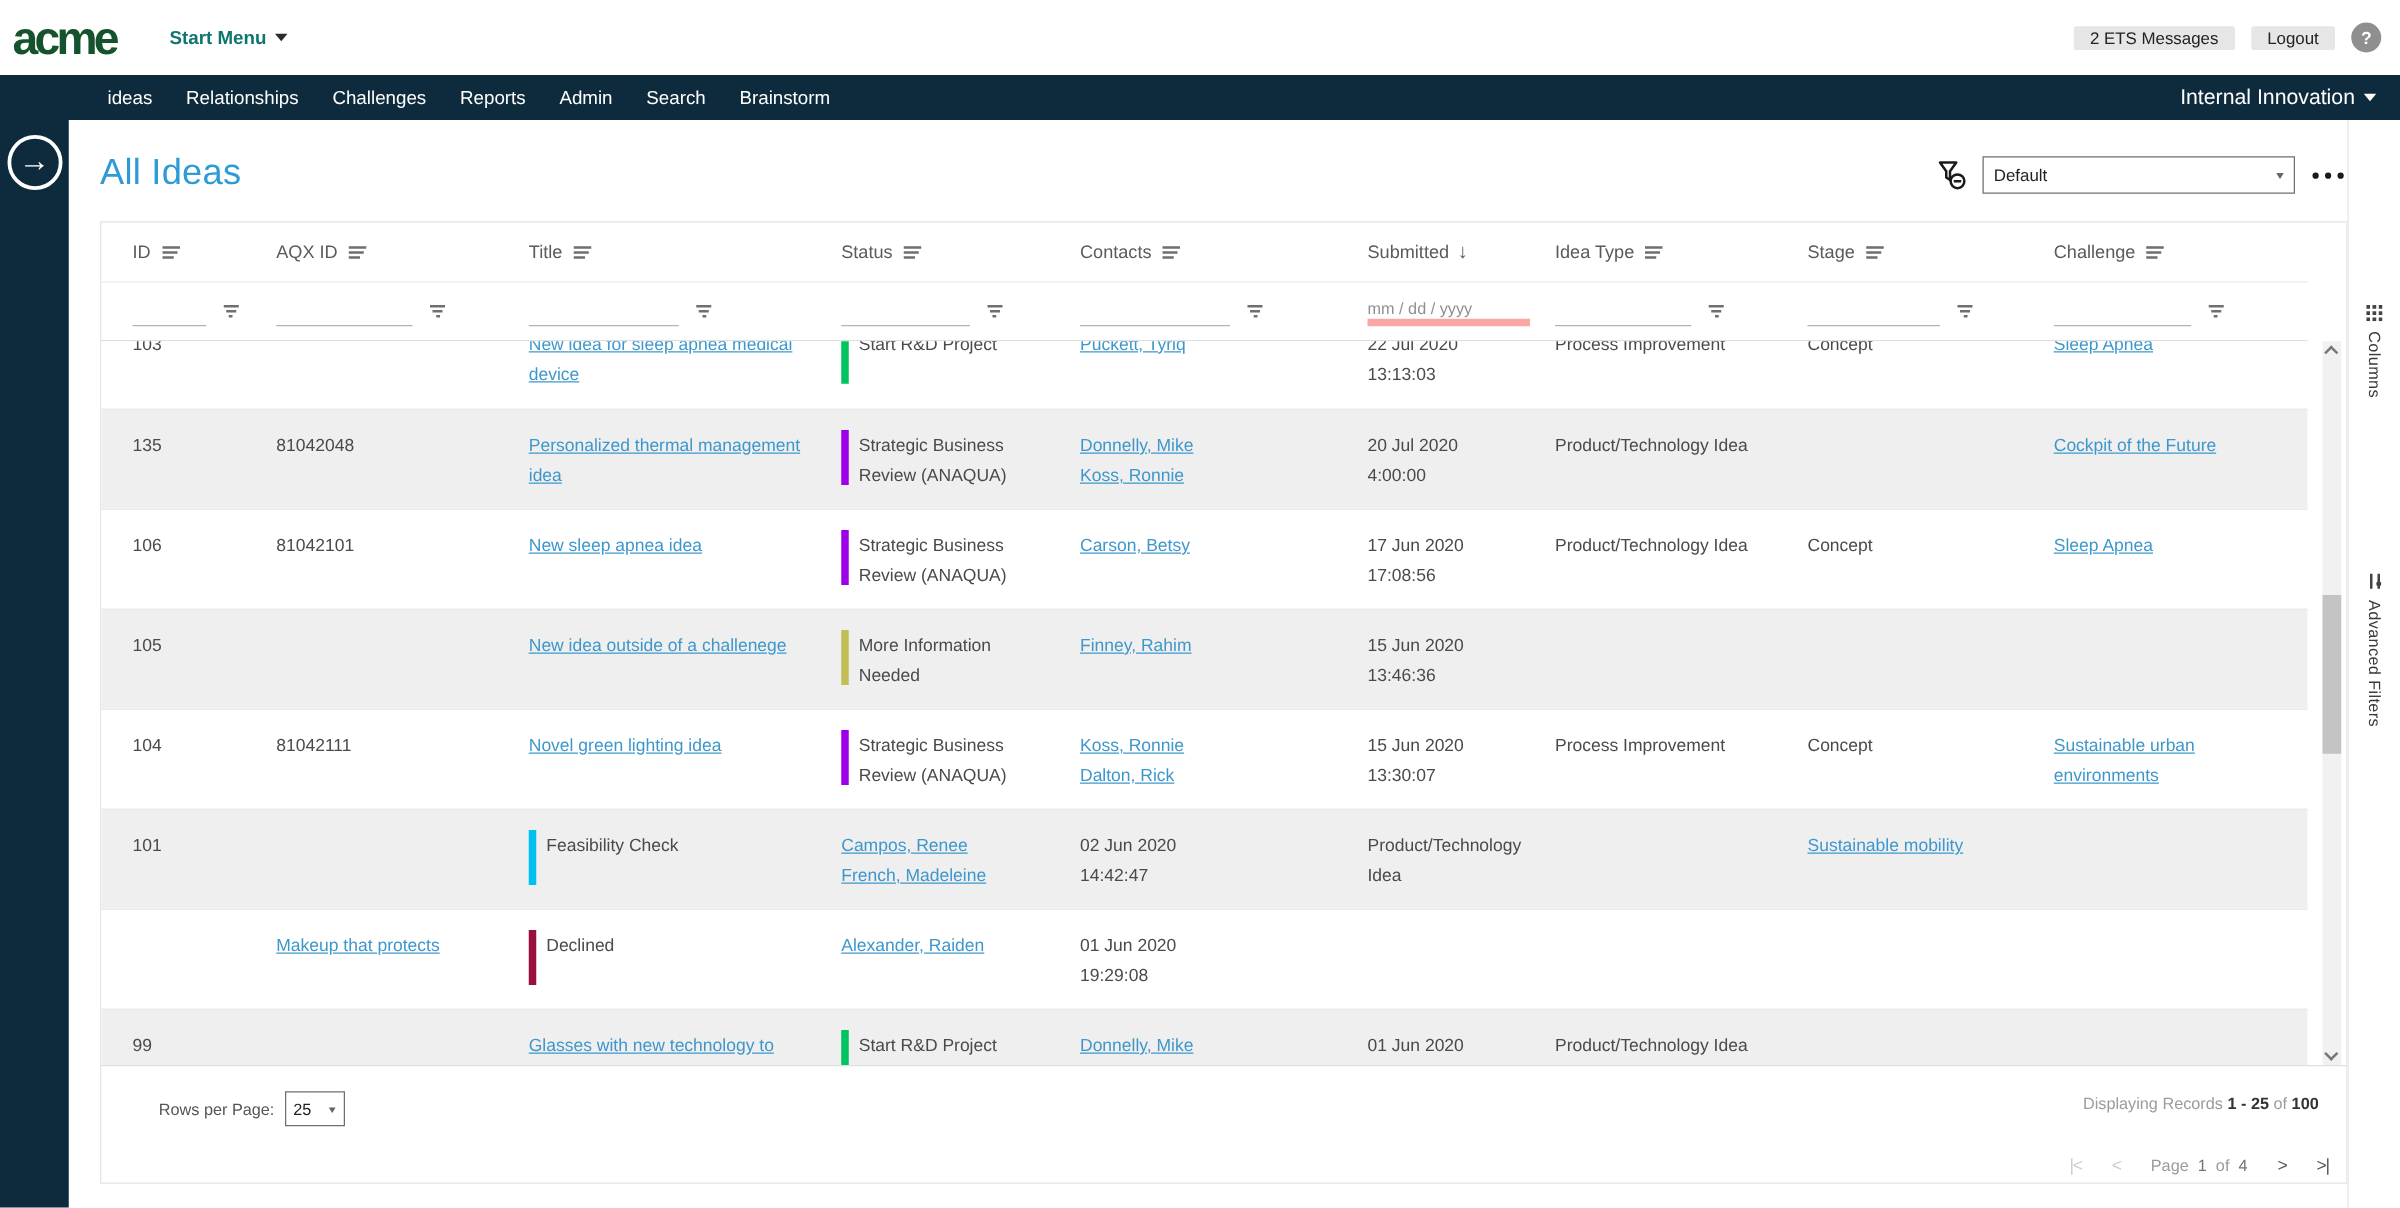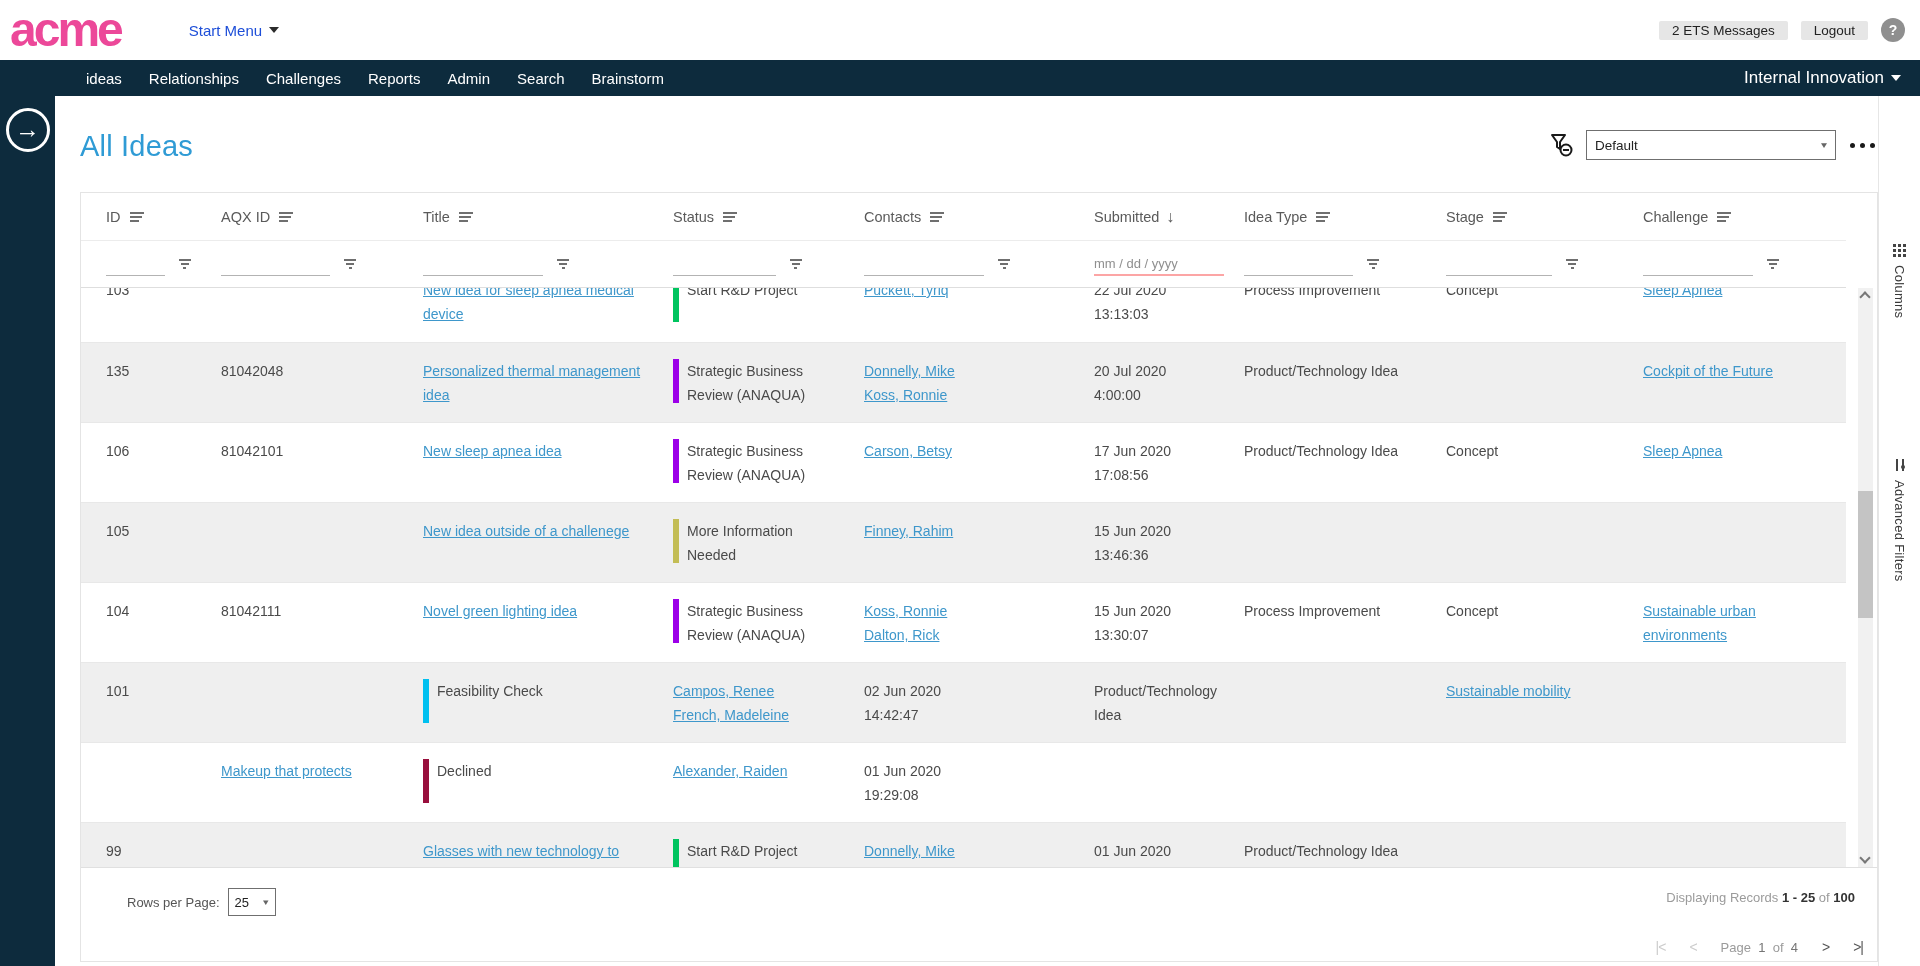--- a/index.html
+++ b/index.html
@@ -1,22 +1,22 @@
 <!DOCTYPE html>
 <html><head>
 <meta charset="utf-8">
 <style>
   * { margin:0; padding:0; box-sizing:border-box; }
   html,body { width:1920px; height:966px; overflow:hidden; background:#fff;
               font-family:"Liberation Sans", sans-serif; }
 
   
   .topbar { height:60px; display:flex; align-items:center; background:#fff; position:relative; z-index:5; }
-  .logo { font-size:48px; font-weight:800; color:#ec4899; letter-spacing:-3px; margin-left:10px; line-height:1; }
-  .start-menu { margin-left:68px; font-size:15px; color:#1d4ed8; display:flex; align-items:center; gap:7px; cursor:pointer; }
+  .logo { font-size:37px; font-weight:800; color:#14532d; letter-spacing:-3px; margin-left:10px; line-height:1; }
+  .start-menu { margin-left:43px; font-size:15px; color:#0f766e; display:flex; align-items:center; gap:7px; cursor:pointer;font-weight:bold; }
   .caret-down { width:0; height:0; border-left:5px solid transparent; border-right:5px solid transparent; border-top:6px solid #2b2b2b; display:inline-block; }
   .topbar-right { margin-left:auto; display:flex; align-items:center; gap:13px; padding-right:15px; }
   .gray-btn { background:#e6e6e6; border:none; height:19px; padding:0 13px; font-size:13.5px; color:#222;
               font-family:inherit; border-radius:2px; cursor:pointer; }
   .help-circle { width:24px; height:24px; border-radius:50%; background:#8f8f8f; color:#fff; font-size:14px;
                  font-weight:bold; display:flex; align-items:center; justify-content:center; cursor:pointer; }
 
   
   .navbar { height:36px; background:#0d2b3d; display:flex; align-items:center; padding:0 19px 0 86px; position:relative; z-index:5; }
   .nav-items { display:flex; gap:27px; }
@@ -32,21 +32,21 @@
 
   
   .side-rail { position:absolute; right:0; top:96px; bottom:0; width:42px; background:#fff; border-left:1px solid #e6e6e6; z-index:4; }
   .rail-tab { position:absolute; left:0; width:100%; display:flex; flex-direction:column; align-items:center; gap:8px; cursor:pointer; }
   .rail-tab .vtext { writing-mode:vertical-rl; font-size:13px; color:#3a3a3a; letter-spacing:.3px; }
   .rail-col { top:148px; }
   .rail-adv { top:362px; }
 
   
   .content { position:absolute; left:55px; right:42px; top:96px; bottom:0; background:#fff; }
-  .content-head { margin:34px 0 22px 25px; height:40px; display:flex; align-items:flex-start; }
+  .content-head { margin:19px 0 22px 25px; height:40px; display:flex; align-items:flex-end; }
   .page-title { font-size:29px; font-weight:400; color:#2f9bd5; letter-spacing:.2px; }
   .head-controls { margin-left:auto; display:flex; align-items:center; gap:10px; padding-right:3px; }
   .view-select { width:250px; height:30px; border:1px solid #6f6f6f; background:#fff; display:flex; align-items:center;
                  padding:0 8px; font-size:13.5px; color:#222; cursor:pointer; }
   .view-select .chev { margin-left:auto; color:#666; font-size:12px; transform:scaleY(.8); }
   .dots-menu { display:flex; gap:5px; margin-left:4px; cursor:pointer; }
   .dots-menu i { width:5px; height:5px; border-radius:50%; background:#1a1a1a; }
 
   
   .grid-card { margin-left:25px; border:1px solid #e4e4e4; background:#fff; width:calc(100% - 25px); position:relative; }
@@ -57,21 +57,21 @@
   .gh-label { font-size:14.5px; color:#5a5a5a; }
   .menu-icon { display:flex; flex-direction:column; gap:2px; align-items:flex-start; padding:2px; }
   .menu-icon i { display:block; height:2px; background:#6f6f6f; }
   .menu-icon i:nth-child(1){ width:14px; } .menu-icon i:nth-child(2){ width:12px; } .menu-icon i:nth-child(3){ width:9px; }
   .sort-desc-icon { font-size:16px; color:#5a5a5a; }
 
   .grid-filter { height:47px; align-items:center; border-bottom:1px solid #dedede; }
   .gf-cell { display:flex; align-items:center; padding-right:14px; }
   .gf-input { border:none; border-bottom:1px solid #b3b3b3; background:transparent; height:24px; width:58%;
               max-width:120px; font-size:13px; font-family:inherit; color:#333; outline:none; }
-  .gf-date { border:none; border-bottom:2px solid #fca5a5; background:transparent; height:24px; width:130px;
+  .gf-date { border:none; border-bottom:6px solid #fca5a5; background:transparent; height:24px; width:130px;
              font-size:13px; font-family:inherit; color:#333; outline:none; }
   .gf-date::placeholder, .gf-input::placeholder { color:#8f8f8f; }
   .funnel-icon { display:flex; flex-direction:column; gap:2px; align-items:center; margin-left:12px; padding:2px; cursor:pointer; }
   .funnel-icon i { display:block; height:2px; background:#6f6f6f; }
   .funnel-icon i:nth-child(1){ width:12px; } .funnel-icon i:nth-child(2){ width:8px; } .funnel-icon i:nth-child(3){ width:3px; }
 
   .grid-bodywrap { position:relative; }
   .grid-body { height:579px; overflow:hidden; }
   .grid-row { min-height:80px; border-top:1px solid #e8e8e8; background:#fff; }
   .grid-row:first-child { border-top:none; margin-top:-26px; }

